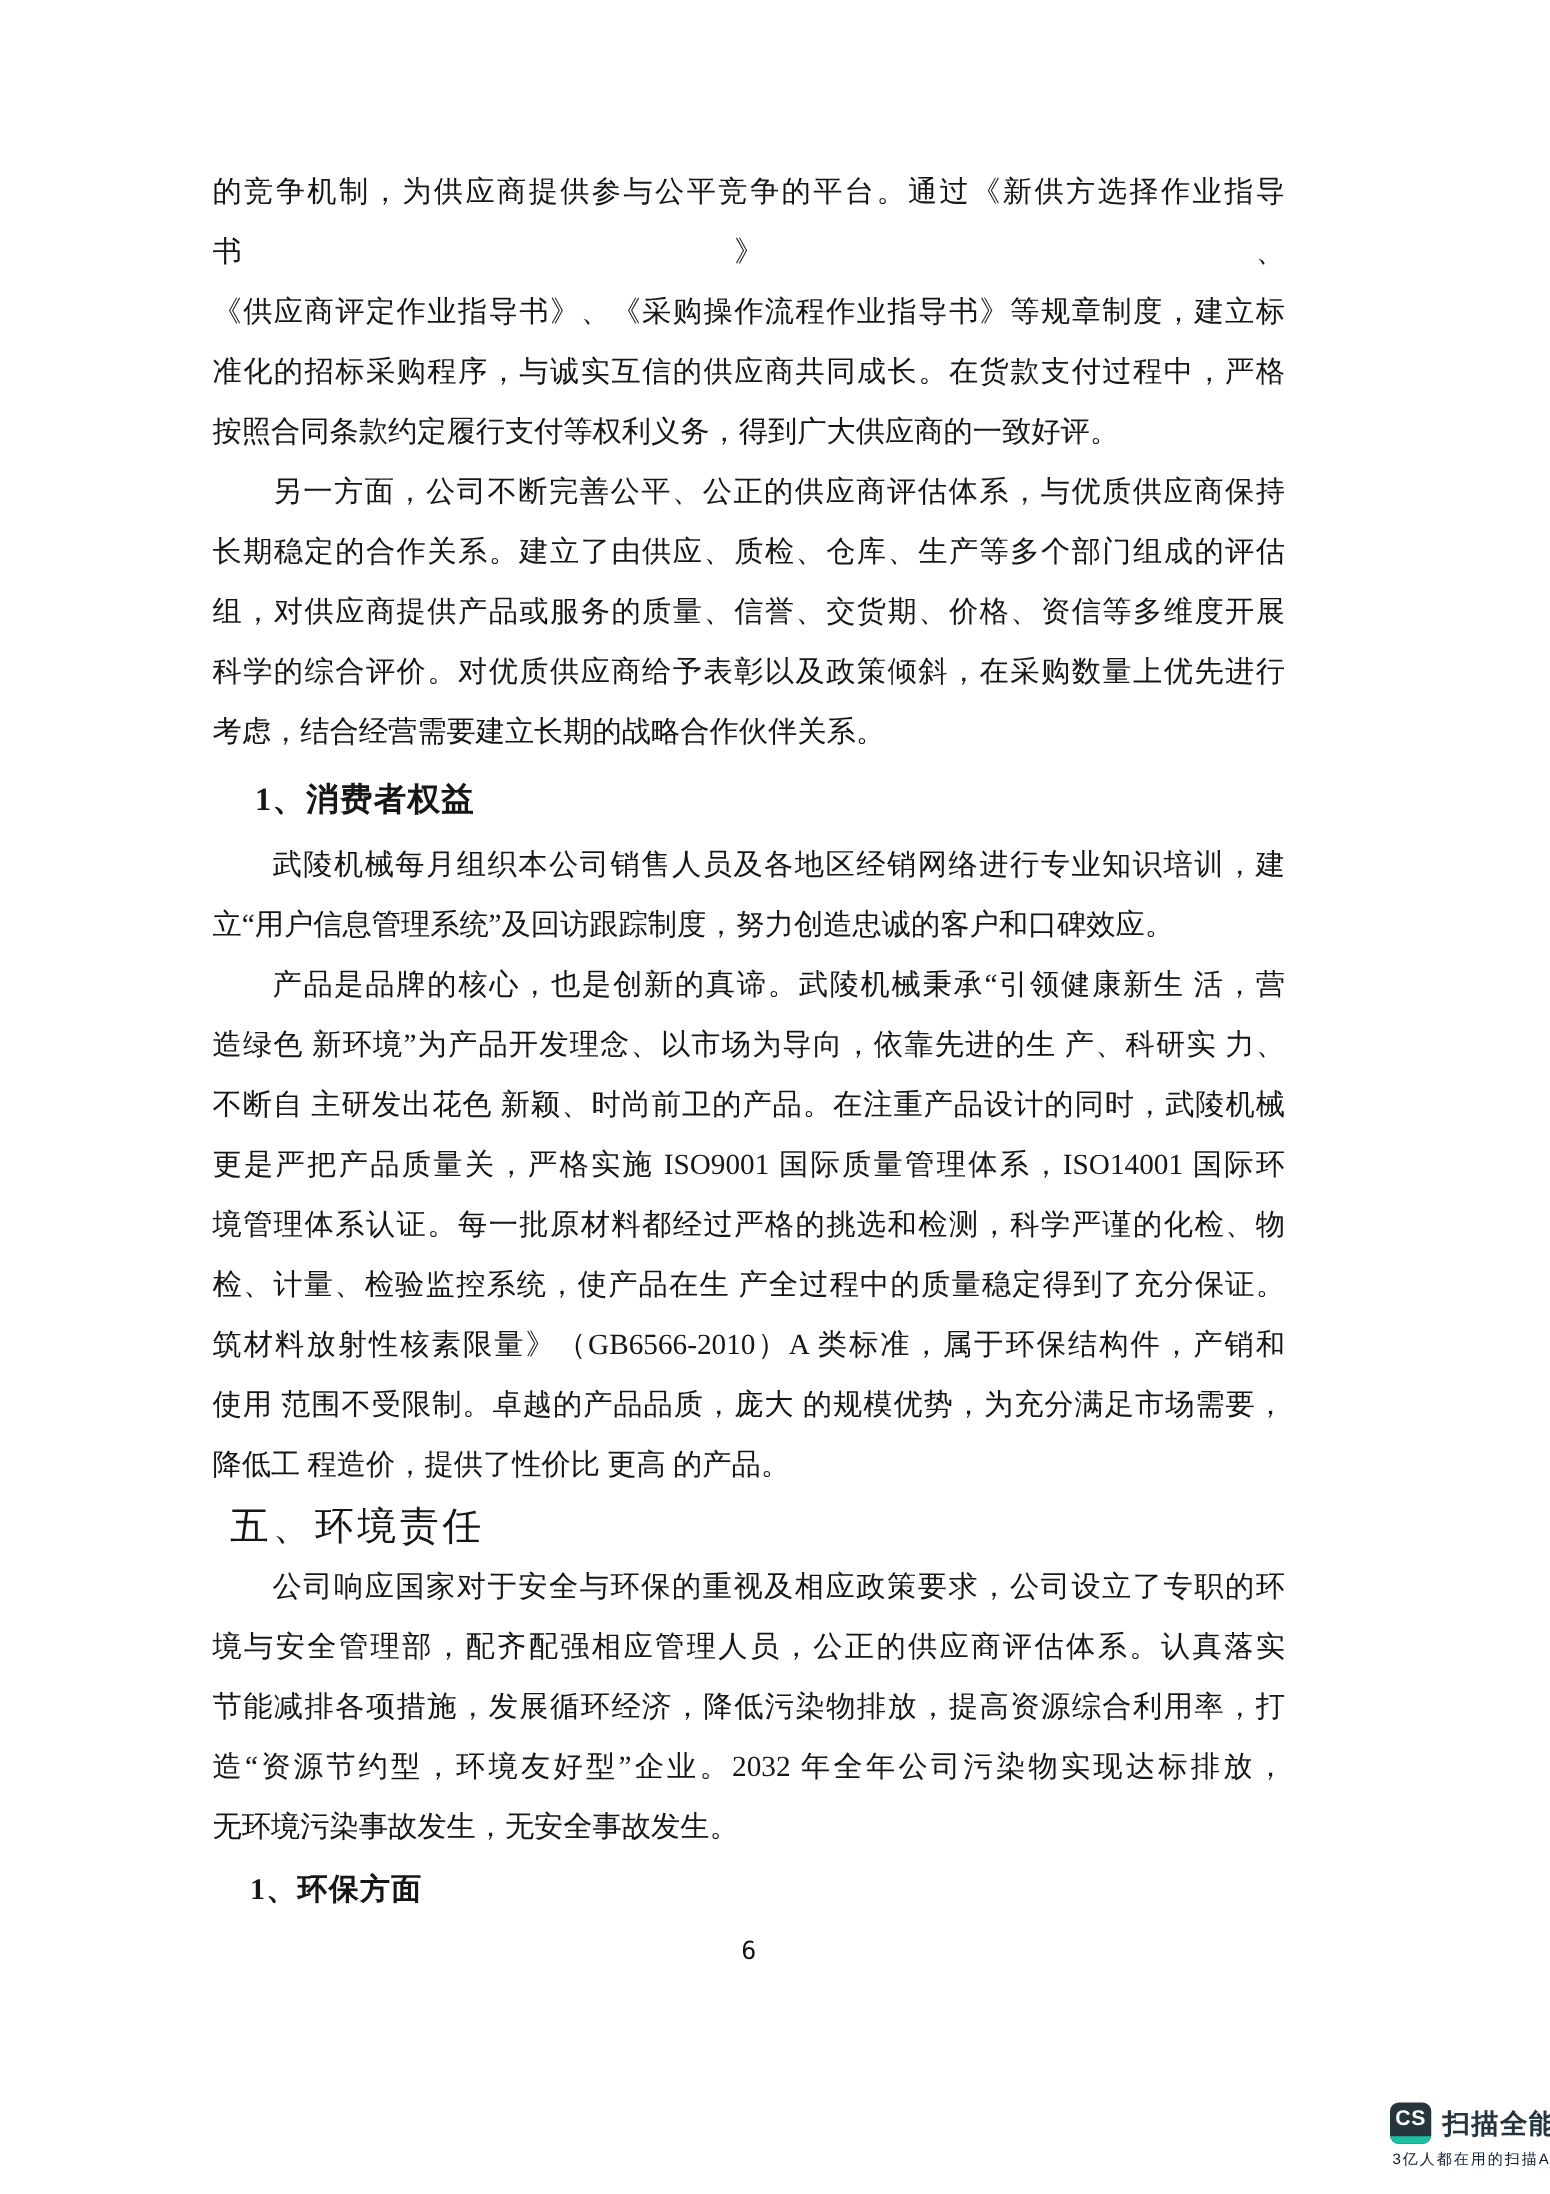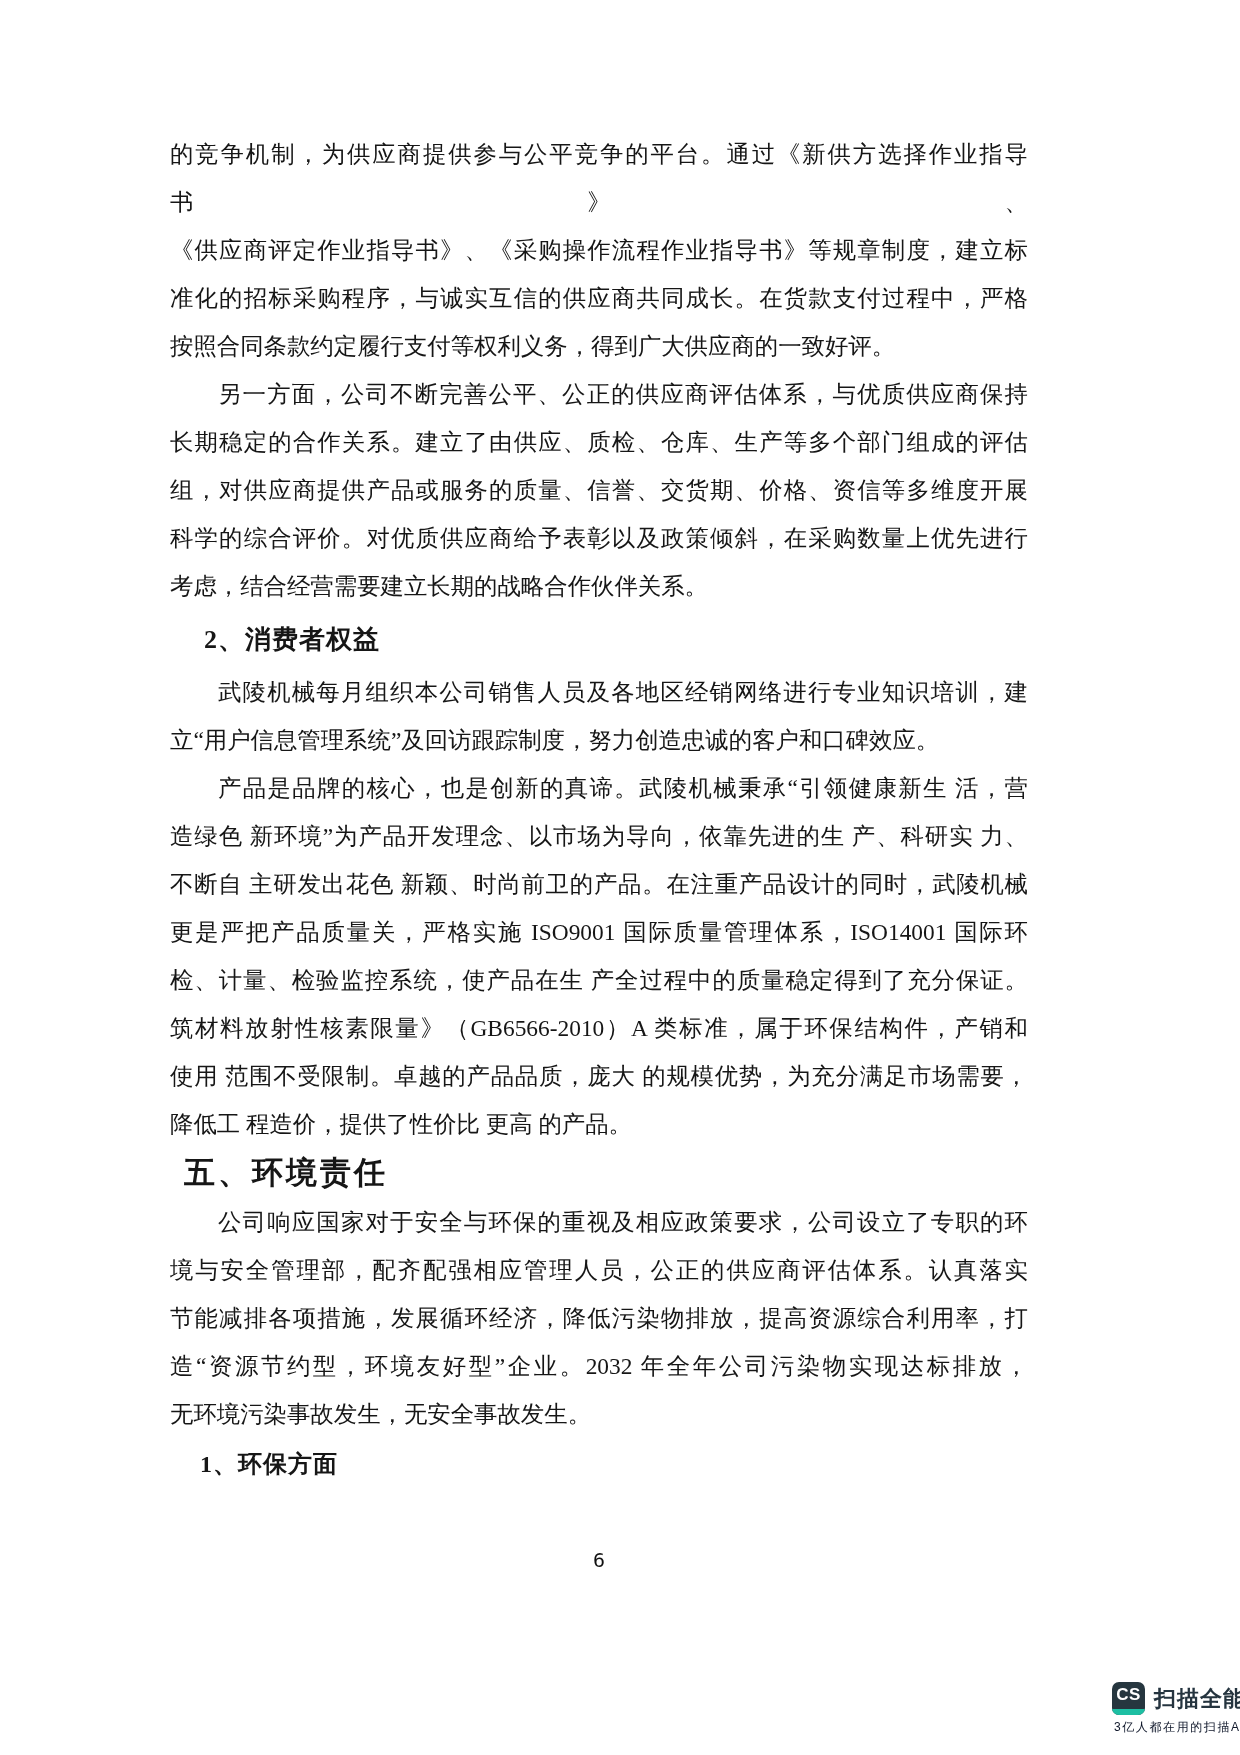--- a/index.html
+++ b/index.html
@@ -19,21 +19,21 @@
   }
   .para { margin:0; }
   .ln { text-align:justify; text-align-last:justify; white-space:normal; }
   .ln.end { text-align-last:left; }
   .para.indent .ln:first-child { text-indent:2.05em; }
   .h-sub {
     font-size:26px; font-weight:bold; line-height:40px;
     margin:10px 0 8px 34px; letter-spacing:1px;
   }
   .h-main {
-    font-size:31px; font-weight:bold; line-height:46px;
+    font-size:31px; font-weight:normal; line-height:46px;
     margin:2px 0 2px 14px; letter-spacing:3px;
   }
   .h-sub2 {
     font-size:24px; font-weight:bold; line-height:36px;
     margin:8px 0 0 30px; letter-spacing:1px;
   }
   .pageno {
     position:absolute; left:170px; top:1548px; width:858px;
     text-align:center; font-size:20px; line-height:24px; color:#111;
     font-family:"DejaVu Sans Mono","Liberation Mono",monospace;
@@ -81,32 +81,33 @@
       </section>
 
     <section class="para indent">
         <div class="ln">另一方面，公司不断完善公平、公正的供应商评估体系，与优质供应商保持</div>
         <div class="ln">长期稳定的合作关系。建立了由供应、质检、仓库、生产等多个部门组成的评估</div>
         <div class="ln">组，对供应商提供产品或服务的质量、信誉、交货期、价格、资信等多维度开展</div>
         <div class="ln">科学的综合评价。对优质供应商给予表彰以及政策倾斜，在采购数量上优先进行</div>
         <div class="ln end">考虑，结合经营需要建立长期的战略合作伙伴关系。</div>
       </section>
 
-    <h3 class="h-sub">2、消费者权益</h3>
+    <h3 class="h-sub">1、消费者权益</h3>
 
     <section class="para indent">
         <div class="ln">武陵机械每月组织本公司销售人员及各地区经销网络进行专业知识培训，建</div>
         <div class="ln end">立“用户信息管理系统”及回访跟踪制度，努力创造忠诚的客户和口碑效应。</div>
       </section>
 
     <section class="para indent">
         <div class="ln">产品是品牌的核心，也是创新的真谛。武陵机械秉承“引领健康新生 活，营</div>
         <div class="ln">造绿色 新环境”为产品开发理念、以市场为导向，依靠先进的生 产、科研实 力、</div>
         <div class="ln">不断自 主研发出花色 新颖、时尚前卫的产品。在注重产品设计的同时，武陵机械</div>
         <div class="ln">更是严把产品质量关，严格实施 ISO9001 国际质量管理体系，ISO14001 国际环</div>
+        <div class="ln">境管理体系认证。每一批原材料都经过严格的挑选和检测，科学严谨的化检、物</div>
         <div class="ln">检、计量、检验监控系统，使产品在生 产全过程中的质量稳定得到了充分保证。</div>
         <div class="ln">筑材料放射性核素限量》（GB6566-2010）A 类标准，属于环保结构件，产销和</div>
         <div class="ln">使用 范围不受限制。卓越的产品品质，庞大 的规模优势，为充分满足市场需要，</div>
         <div class="ln end">降低工 程造价，提供了性价比 更高 的产品。</div>
       </section>
 
     <h2 class="h-main">五、环境责任</h2>
 
     <section class="para indent">
         <div class="ln">公司响应国家对于安全与环保的重视及相应政策要求，公司设立了专职的环</div>

